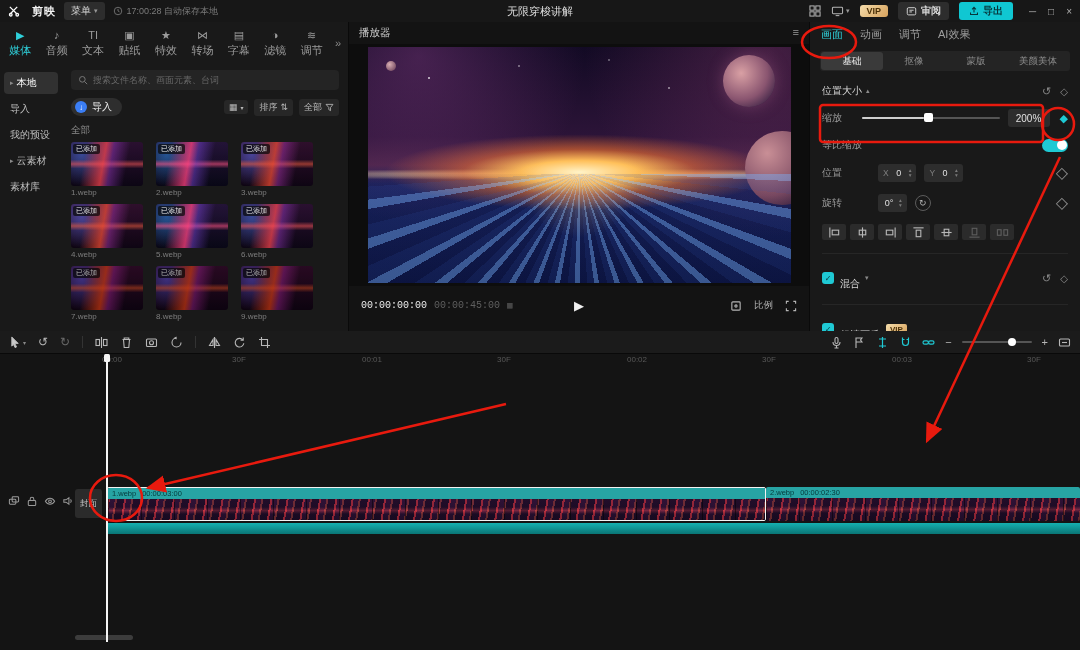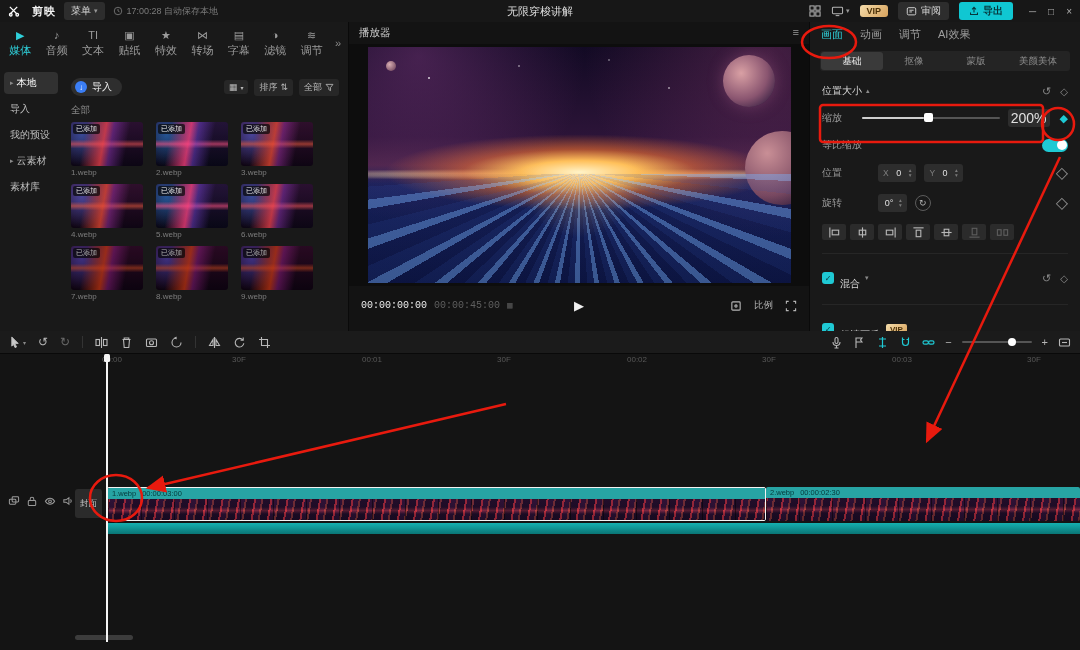--- a/index.html
+++ b/index.html
@@ -16,21 +16,21 @@
     padding:2px 7px; color:#d8d8d8; font-size:10px; }
   .menu-btn .caret { font-size:7px; color:#999; }
   .autosave { display:flex; align-items:center; gap:4px; color:#7b7b7b; font-size:9px; }
   .doc-title { position:absolute; left:0; right:0; top:0; height:22px; display:flex;
     align-items:center; justify-content:center; color:#dcdcdc; font-size:11px; pointer-events:none; }
   .tb-right { margin-left:auto; display:flex; align-items:center; gap:10px; z-index:2; }
   .tb-icon { color:#b5b5b5; display:flex; align-items:center; gap:2px; }
   .vip-badge { background:linear-gradient(135deg,#f4dcab,#d7a25c); color:#4d3208; font-size:9px;
     font-weight:bold; padding:1px 7px; border-radius:3px; }
   .review-btn { display:flex; align-items:center; gap:4px; background:#2d2d2d; border-radius:3px;
-    padding:2px 8px; color:#d8d8d8; font-size:10px; }
+    padding:2px 8px; color:#d8d8d8; font-size:10px;font-weight:bold; }
   .export-btn { display:flex; align-items:center; gap:4px; background:#10c7d2; border-radius:3px;
     padding:2px 10px; color:#07363b; font-size:10px; font-weight:bold; }
   .win-ctl { display:flex; align-items:center; gap:12px; margin-left:6px; color:#b0b0b0; font-size:10px; }
 
   
   .media-panel { position:absolute; left:0; top:22px; width:349px; height:309px;
     background:#191919; border-right:1px solid #0a0a0a; }
   .m-tabs { display:flex; align-items:stretch; height:42px; padding:0 2px; }
   .m-tab { flex:1; display:flex; flex-direction:column; align-items:center; justify-content:center;
     gap:2px; color:#9b9b9b; cursor:pointer; }
@@ -127,21 +127,21 @@
   .sec-caret { color:#8a8a8a; font-size:7px; }
   .sec-right { margin-left:auto; display:flex; align-items:center; gap:9px; color:#8a8a8a; }
   .reset-g { font-size:11px; }
   .kf-outline { font-size:10px; }
   .row { margin-top:11px; display:flex; align-items:center; }
   .row-label { width:32px; color:#9c9c9c; font-size:10px; }
   .slider { flex:1; height:2px; background:#555; border-radius:1px; position:relative; margin:0 8px; }
   .slider .fill { position:absolute; left:0; top:0; bottom:0; width:45%; background:#cfcfcf; border-radius:1px; }
   .slider .knob { position:absolute; left:45%; top:-4px; width:9px; height:9px; background:#fff; border-radius:2px; }
   .val-box { width:42px; height:18px; background:#2d2d2d; border-radius:3px; display:flex;
-    align-items:center; justify-content:center; color:#e0e0e0; font-size:14px; }
+    align-items:center; justify-content:center; color:#e0e0e0; font-size:10px; }
   .kf-filled { margin-left:10px; color:#1fc9d4; font-size:11px; }
   .toggle { margin-left:auto; width:26px; height:13px; border-radius:7px; background:#1fc9d4; position:relative; }
   .toggle .tknob { position:absolute; right:1.5px; top:1.5px; width:10px; height:10px; border-radius:50%; background:#fff; }
   .stepper { display:flex; align-items:center; gap:4px; background:#2d2d2d; border-radius:3px;
     height:18px; padding:0 5px; margin-right:8px; }
   .stp-axis { color:#7f7f7f; font-size:8.5px; }
   .stp-val { color:#e0e0e0; font-size:9px; min-width:12px; text-align:center; }
   .stp-arrows { display:flex; flex-direction:column; line-height:4.5px; font-size:5.5px; color:#7a7a7a; }
   .row .gap-push { margin-left:auto; color:#8a8a8a; }
   .rot-knob { width:16px; height:16px; border-radius:50%; border:1px solid #5c5c5c; color:#b5b5b5;
@@ -314,20 +314,27 @@
     </div>
     <div class="side-item">
       <span class="sicaret">▸</span>
       <span>云素材</span>
     </div>
     <div class="side-item">
       <span>素材库</span>
     </div>
   </aside>
   <div class="m-content">
+    <div class="search-box">
+      <svg width="10" height="10" viewBox="0 0 12 12" fill="none" stroke="#777" stroke-width="1.2">
+          <circle cx="5.2" cy="5.2" r="3.4"></circle>
+          <path d="M7.8 7.8 11 11"></path>
+        </svg>
+      <input type="text" placeholder="搜索文件名称、画面元素、台词" style="">
+    </div>
     <div class="ctl-row">
       <div class="import-btn">
         <span class="import-dot">↓</span>
         <span>导入</span>
       </div>
       <div class="ctl-spacer"></div>
       <div class="mini-btn">
         <span class="g">▦</span>
         <span style="font-size:6px">▾</span>
       </div>

